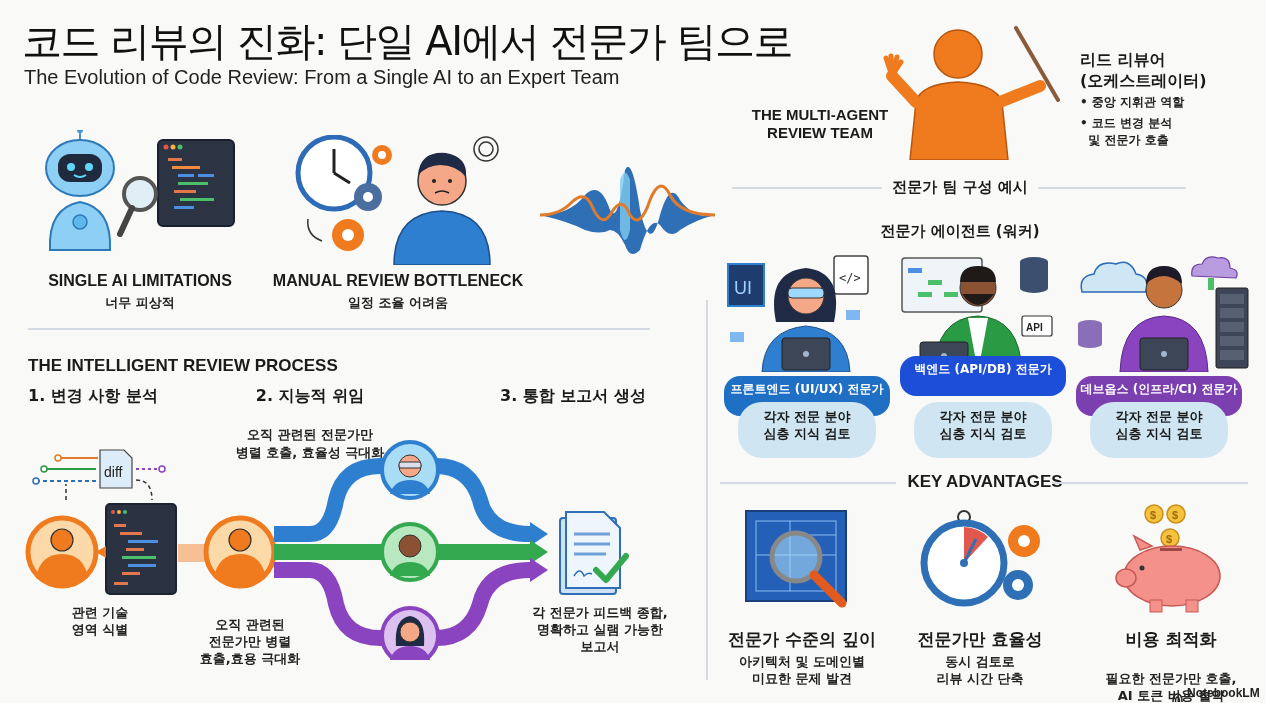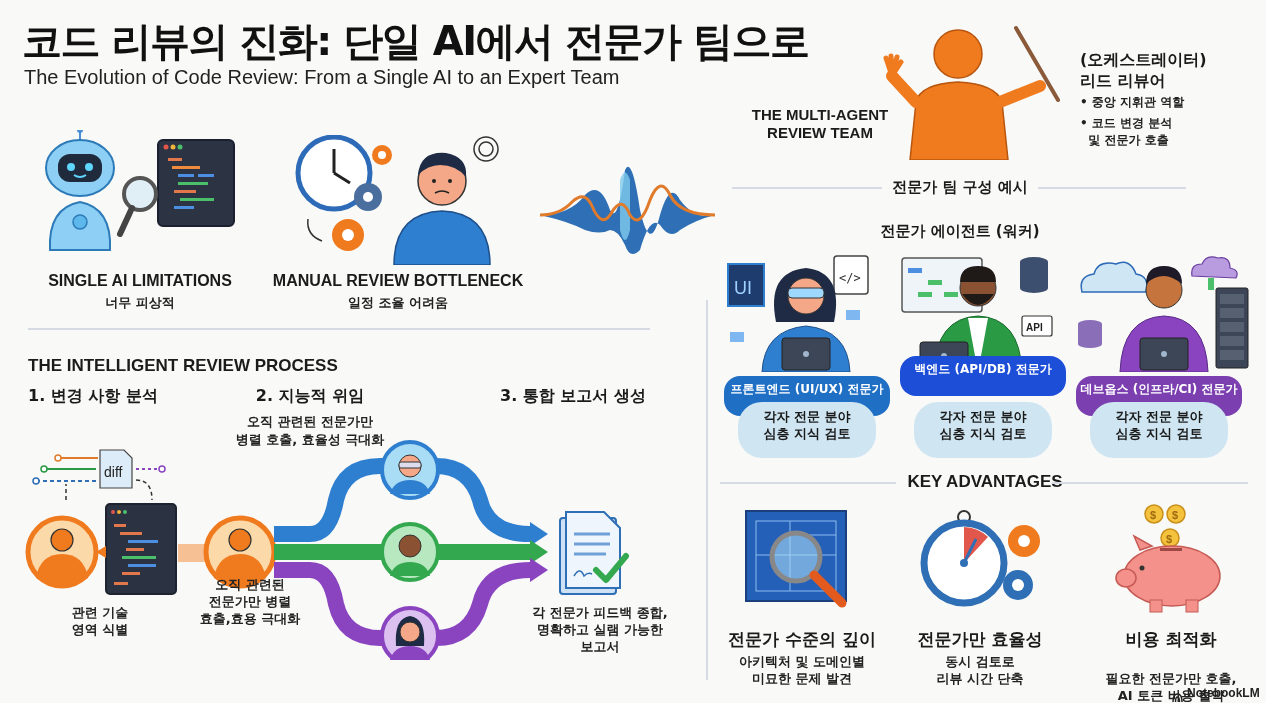--- a/index.html
+++ b/index.html
@@ -1,19 +1,19 @@
 <!DOCTYPE html>
 <html><head>
 <meta charset="utf-8">
 <style>
   * { box-sizing: border-box; margin: 0; padding: 0; }
   html, body { width: 1266px; height: 703px; overflow: hidden; }
   body { background: #f9f9f7; font-family: "DejaVu Sans", "Liberation Sans", sans-serif; color: #1a1a1a; position: relative; }
   .abs { position: absolute; }
-  .title-ko { left: 22px; top: 14px; font-size: 40px; font-weight: bold; letter-spacing: -1.5px; color: #111; white-space: nowrap; }
+  .title-ko { left: 22px; top: 14px; font-size: 40px; font-weight: normal; letter-spacing: -1.5px; color: #111; white-space: nowrap; }
   .title-en { left: 24px; top: 66px; font-size: 20px; color: #222; font-family: "Liberation Sans", sans-serif; white-space: nowrap; }
   .center { text-align: center; }
   .h-bold { font-weight: bold; font-family: "Liberation Sans", sans-serif; font-size: 16px; color: #1b1b1b; }
   .ko-sm { font-size: 13px; color: #222; font-weight: bold; }
   .ko-md { font-size: 15px; font-weight: bold; color: #1a1a1a; }
   .divider { background: #d6dae2; height: 2px; }
   .vdivider { background: #d6dae2; width: 2px; }
   .pill { border-radius: 16px; color: #fff; font-size: 12px; font-weight: bold; text-align: center; line-height: 26px; height: 40px; }
   .pill-light { background: #cfe6f2; border-radius: 24px; font-size: 13px; font-weight: bold; text-align: center; padding-top: 6px; line-height: 17px; height: 56px; color: #1a1a1a; }
   .adv-title { font-size: 17px; font-weight: bold; color: #1a1a1a; }
@@ -111,22 +111,22 @@
   <svg width="190" height="140" viewBox="0 0 190 140">
     <circle cx="78" cy="34" r="24" fill="#f07a1e" stroke="#b8560e" stroke-width="1.5"></circle>
     <path d="M30 140 L36 82 Q40 64 78 62 Q116 64 122 82 L128 140 Z" fill="#f07a1e" stroke="#b8560e" stroke-width="1.5"></path>
     <path d="M36 82 L12 56" stroke="#f07a1e" stroke-width="12" stroke-linecap="round"></path>
     <path d="M12 56 l-6 -18 M12 56 l-1 -20 M12 56 l5 -19 M12 56 l9 -14" stroke="#f07a1e" stroke-width="5" stroke-linecap="round"></path>
     <path d="M120 82 L160 66" stroke="#f07a1e" stroke-width="12" stroke-linecap="round"></path>
     <line x1="136" y1="8" x2="178" y2="80" stroke="#8a5a3a" stroke-width="4" stroke-linecap="round"></line>
   </svg>
 </div>
 <div class="abs" style="left:1080px; top:50px; width:180px;">
+  <div class="ko-md" style="font-size:16px;">리드 리뷰어</div>
   <div class="ko-md" style="font-size:16px;">(오케스트레이터)</div>
-  <div class="ko-md" style="font-size:16px;">리드 리뷰어</div>
   <div class="ko-sm" style="margin-top:2px; font-size:12px;">• 중앙 지휘관 역할</div>
   <div class="ko-sm" style="margin-top:4px; font-size:12px;">• 코드 변경 분석</div>
   <div class="ko-sm" style="font-size:12px; white-space:pre;">  및 전문가 호출</div>
 </div>
 
 <div class="abs divider" style="left:732px; top:187px; width:150px;"></div>
 <div class="abs center ko-md" style="left:882px; top:178px; width:156px;">전문가 팀 구성 예시</div>
 <div class="abs divider" style="left:1038px; top:187px; width:148px;"></div>
 <div class="abs center ko-md" style="left:860px; top:222px; width:200px;">전문가 에이전트 (워커)</div>
 
@@ -205,21 +205,21 @@
 <div class="abs pill" style="left:1076px; top:376px; width:166px; background:#7b3fb0;">데브옵스 (인프라/CI) 전문가</div>
 <div class="abs pill-light" style="left:1090px; top:402px; width:138px;">
   <div>각자 전문 분야</div>
   <div>심층 지식 검토</div>
 </div>
 
 <div class="abs h-bold" style="left:28px; top:356px; font-size:17px;">THE INTELLIGENT REVIEW PROCESS</div>
 <div class="abs ko-md" style="left:28px; top:386px; font-size:16px;">1. 변경 사항 분석</div>
 <div class="abs center" style="left:210px; top:386px; width:200px;">
   <div class="ko-md" style="font-size:16px;">2. 지능적 위임</div>
-  <div class="ko-sm" style="margin-top:6px;">오직 관련된 전문가만</div>
+  <div class="ko-sm" style="margin-top:19px;">오직 관련된 전문가만</div>
   <div class="ko-sm">병렬 호출, 효율성 극대화</div>
 </div>
 <div class="abs ko-md" style="left:500px; top:386px; font-size:16px;">3. 통합 보고서 생성</div>
 
 <div class="abs" style="left:0; top:440px; width:690px; height:220px;">
   <svg width="690" height="220" viewBox="0 0 690 220">
 
     <path d="M100 10 L124 10 L132 18 L132 48 L100 48 Z" fill="#dcecf8" stroke="#444" stroke-width="1.2"></path>
     <text x="104" y="37" font-size="14" fill="#222" font-family="Liberation Sans, sans-serif">diff</text>
     <line x1="58" y1="18" x2="98" y2="18" stroke="#e07b2c" stroke-width="2"></line>
@@ -283,21 +283,21 @@
     <line x1="574" y1="114" x2="606" y2="114" stroke="#6fa0d8" stroke-width="3"></line>
     <path d="M596 130 L606 140 L626 116" stroke="#33a84f" stroke-width="6" fill="none" stroke-linecap="round" stroke-linejoin="round"></path>
     <path d="M574 136 Q580 126 584 136 Q588 132 592 134" stroke="#2f6fb5" stroke-width="1.5" fill="none"></path>
   </svg>
 </div>
 
 <div class="abs center ko-sm" style="left:40px; top:604px; width:120px; line-height:17px;">
   <div>관련 기술</div>
   <div>영역 식별</div>
 </div>
-<div class="abs center ko-sm" style="left:180px; top:576px; width:140px; line-height:17px;">
+<div class="abs center ko-sm" style="left:180px; top:616px; width:140px; line-height:17px;">
   <div>오직 관련된</div>
   <div>전문가만 병렬</div>
   <div>효출,효용 극대화</div>
 </div>
 <div class="abs center ko-sm" style="left:520px; top:604px; width:160px; line-height:17px;">
   <div>각 전문가 피드백 종합,</div>
   <div>명확하고 실램 가능한</div>
   <div>보고서</div>
 </div>
 

